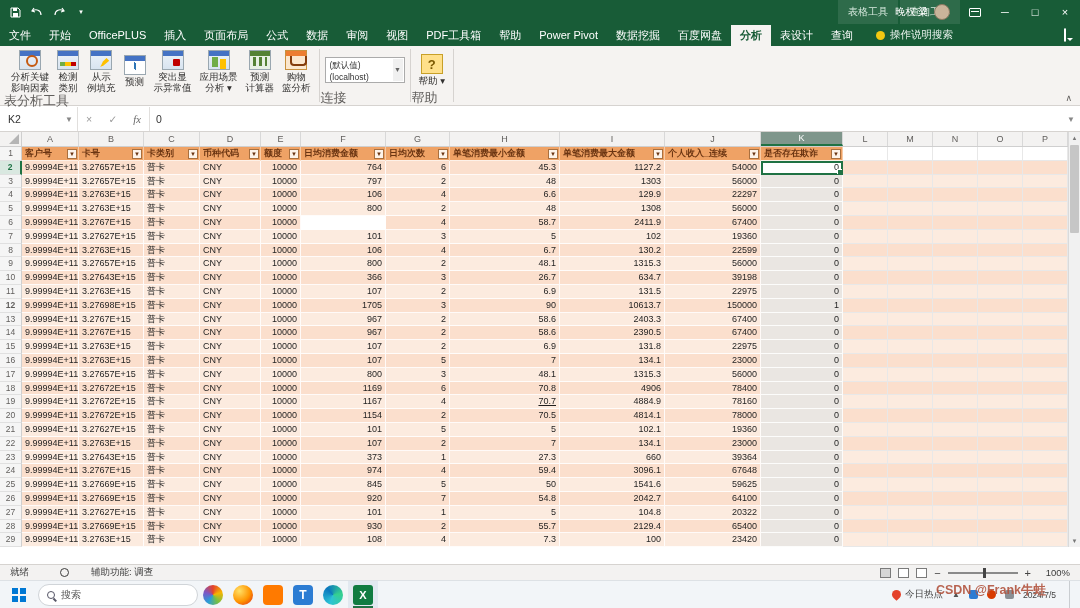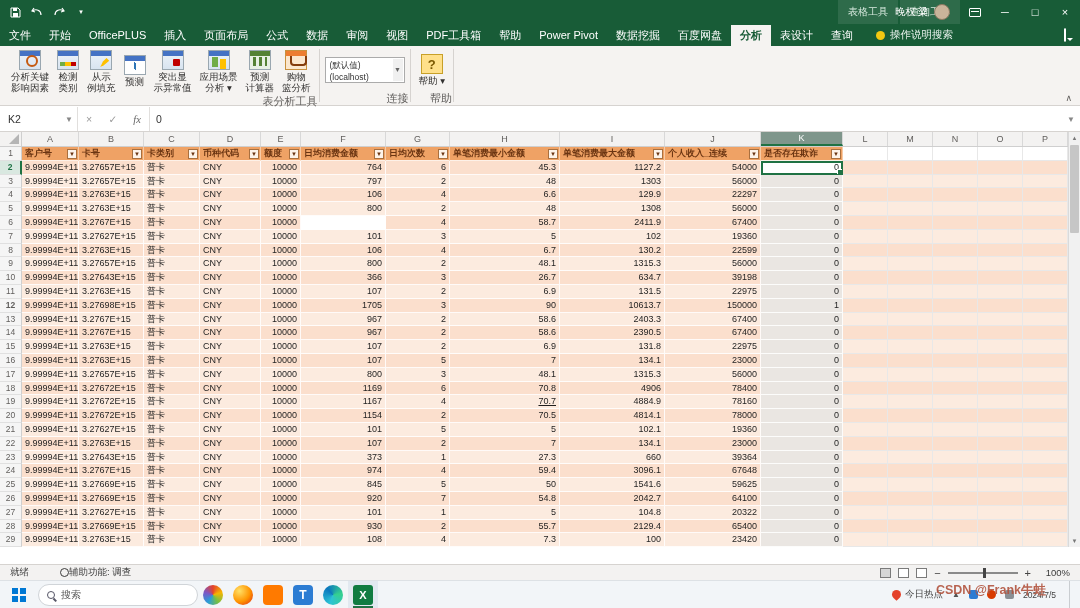--- a/index.html
+++ b/index.html
@@ -32,21 +32,21 @@
   .bulb{width:9px;height:9px;border-radius:50%;background:#F2C811;display:inline-block;}
   .tab-right{margin-left:auto;margin-right:14px;padding-bottom:5px;}
   .bubble{width:14px;height:10px;border:1px solid #fff;border-radius:2px;position:relative;}
   .bubble::after{content:"";position:absolute;left:2px;bottom:-3px;border:3px solid transparent;border-top-color:#fff;}
 
   
   .ribbon{position:absolute;left:0;top:46px;width:1080px;height:60px;background:#F5F3F1;border-bottom:1px solid #D6D3D0;}
   .rgroups{display:flex;height:100%;padding-left:4px;}
   .rgroup{display:flex;flex-direction:column;height:100%;}
   .rbtns{flex:1;display:flex;align-items:center;padding:2px 4px 0;gap:2px;}
-  .rgroup-label{height:13px;line-height:12px;text-align:right;font-size:11px;color:#605E5C;}
+  .rgroup-label{height:13px;line-height:12px;text-align:left;font-size:13px;color:#605E5C;}
   .rg-divider{width:1px;background:#D6D3D0;margin:3px 1px;}
   .rbtn{display:flex;flex-direction:column;align-items:center;justify-content:flex-start;
         padding:2px 3px;cursor:pointer;border-radius:2px;}
   .rlabel{font-size:9.5px;color:#323130;text-align:center;white-space:pre-line;line-height:10.5px;margin-top:2px;}
   .ricon{width:22px;height:20px;position:relative;border:1px solid #9AA7B0;background:linear-gradient(#EDF3FA,#D8E4F0);}
   .ricon::before{content:"";position:absolute;left:0;right:0;top:0;height:5px;background:#4472C4;}
   .key-influencers-icon::after{content:"";position:absolute;right:2px;bottom:2px;width:8px;height:8px;border-radius:50%;border:2px solid #C55A11;}
   .detect-categories-icon::after{content:"";position:absolute;left:2px;bottom:3px;width:16px;height:4px;background:linear-gradient(90deg,#70AD47 33%,#FFC000 33% 66%,#C00000 66%);}
   .fill-from-example-icon::after{content:"";position:absolute;right:2px;bottom:2px;width:9px;height:9px;background:#FFC000;clip-path:polygon(0 100%,30% 40%,70% 0,100% 30%,40% 80%);}
   .forecast-icon{background:#fff;}
@@ -120,21 +120,21 @@
   .stab{display:flex;align-items:center;padding:0 10px;border-right:1px solid #C9C7C5;cursor:pointer;white-space:nowrap;}
   .stab.active{background:#fff;color:#1F7244;font-weight:bold;border-bottom:2px solid #1F7244;}
   .addsheet{display:flex;align-items:center;padding:0 8px;color:#666;font-size:11px;cursor:pointer;}
   .hscroll{flex:1;margin:2px 14px 2px 10px;background:#F1F1F1;border:1px solid #DADADA;position:relative;}
   .hscroll .thumb{position:absolute;left:2px;top:1px;bottom:1px;width:160px;background:#C6C6C6;}
 
   
   .statusbar{position:absolute;left:0;top:564px;width:1080px;height:16px;background:#F3F2F1;border-top:1px solid #D6D3D0;
              display:flex;align-items:center;font-size:9.5px;color:#3B3B3B;}
   .statusbar .mode{padding-left:10px;width:60px;}
-  .acc{display:flex;align-items:center;gap:0;}
+  .acc{display:flex;align-items:center;gap:22px;}
   .acc-ico{width:9px;height:9px;border-radius:50%;border:1px solid #3B3B3B;display:inline-block;position:relative;}
   .sb-right{margin-left:auto;display:flex;align-items:center;gap:7px;padding-right:10px;}
   .viewico{width:11px;height:10px;border:1px solid #7A7A7A;background:#fff;display:inline-block;cursor:pointer;}
   .viewico.active{background:#D6D6D6;}
   .zoomtrack{width:70px;height:2px;background:#8A8A8A;position:relative;cursor:pointer;}
   .zoomtrack .zthumb{position:absolute;left:50%;top:-4px;width:3px;height:10px;background:#444;}
   .zoomsign{font-size:11px;color:#444;cursor:pointer;line-height:10px;}
   .zoomtext{width:32px;text-align:right;cursor:pointer;}
 
   

